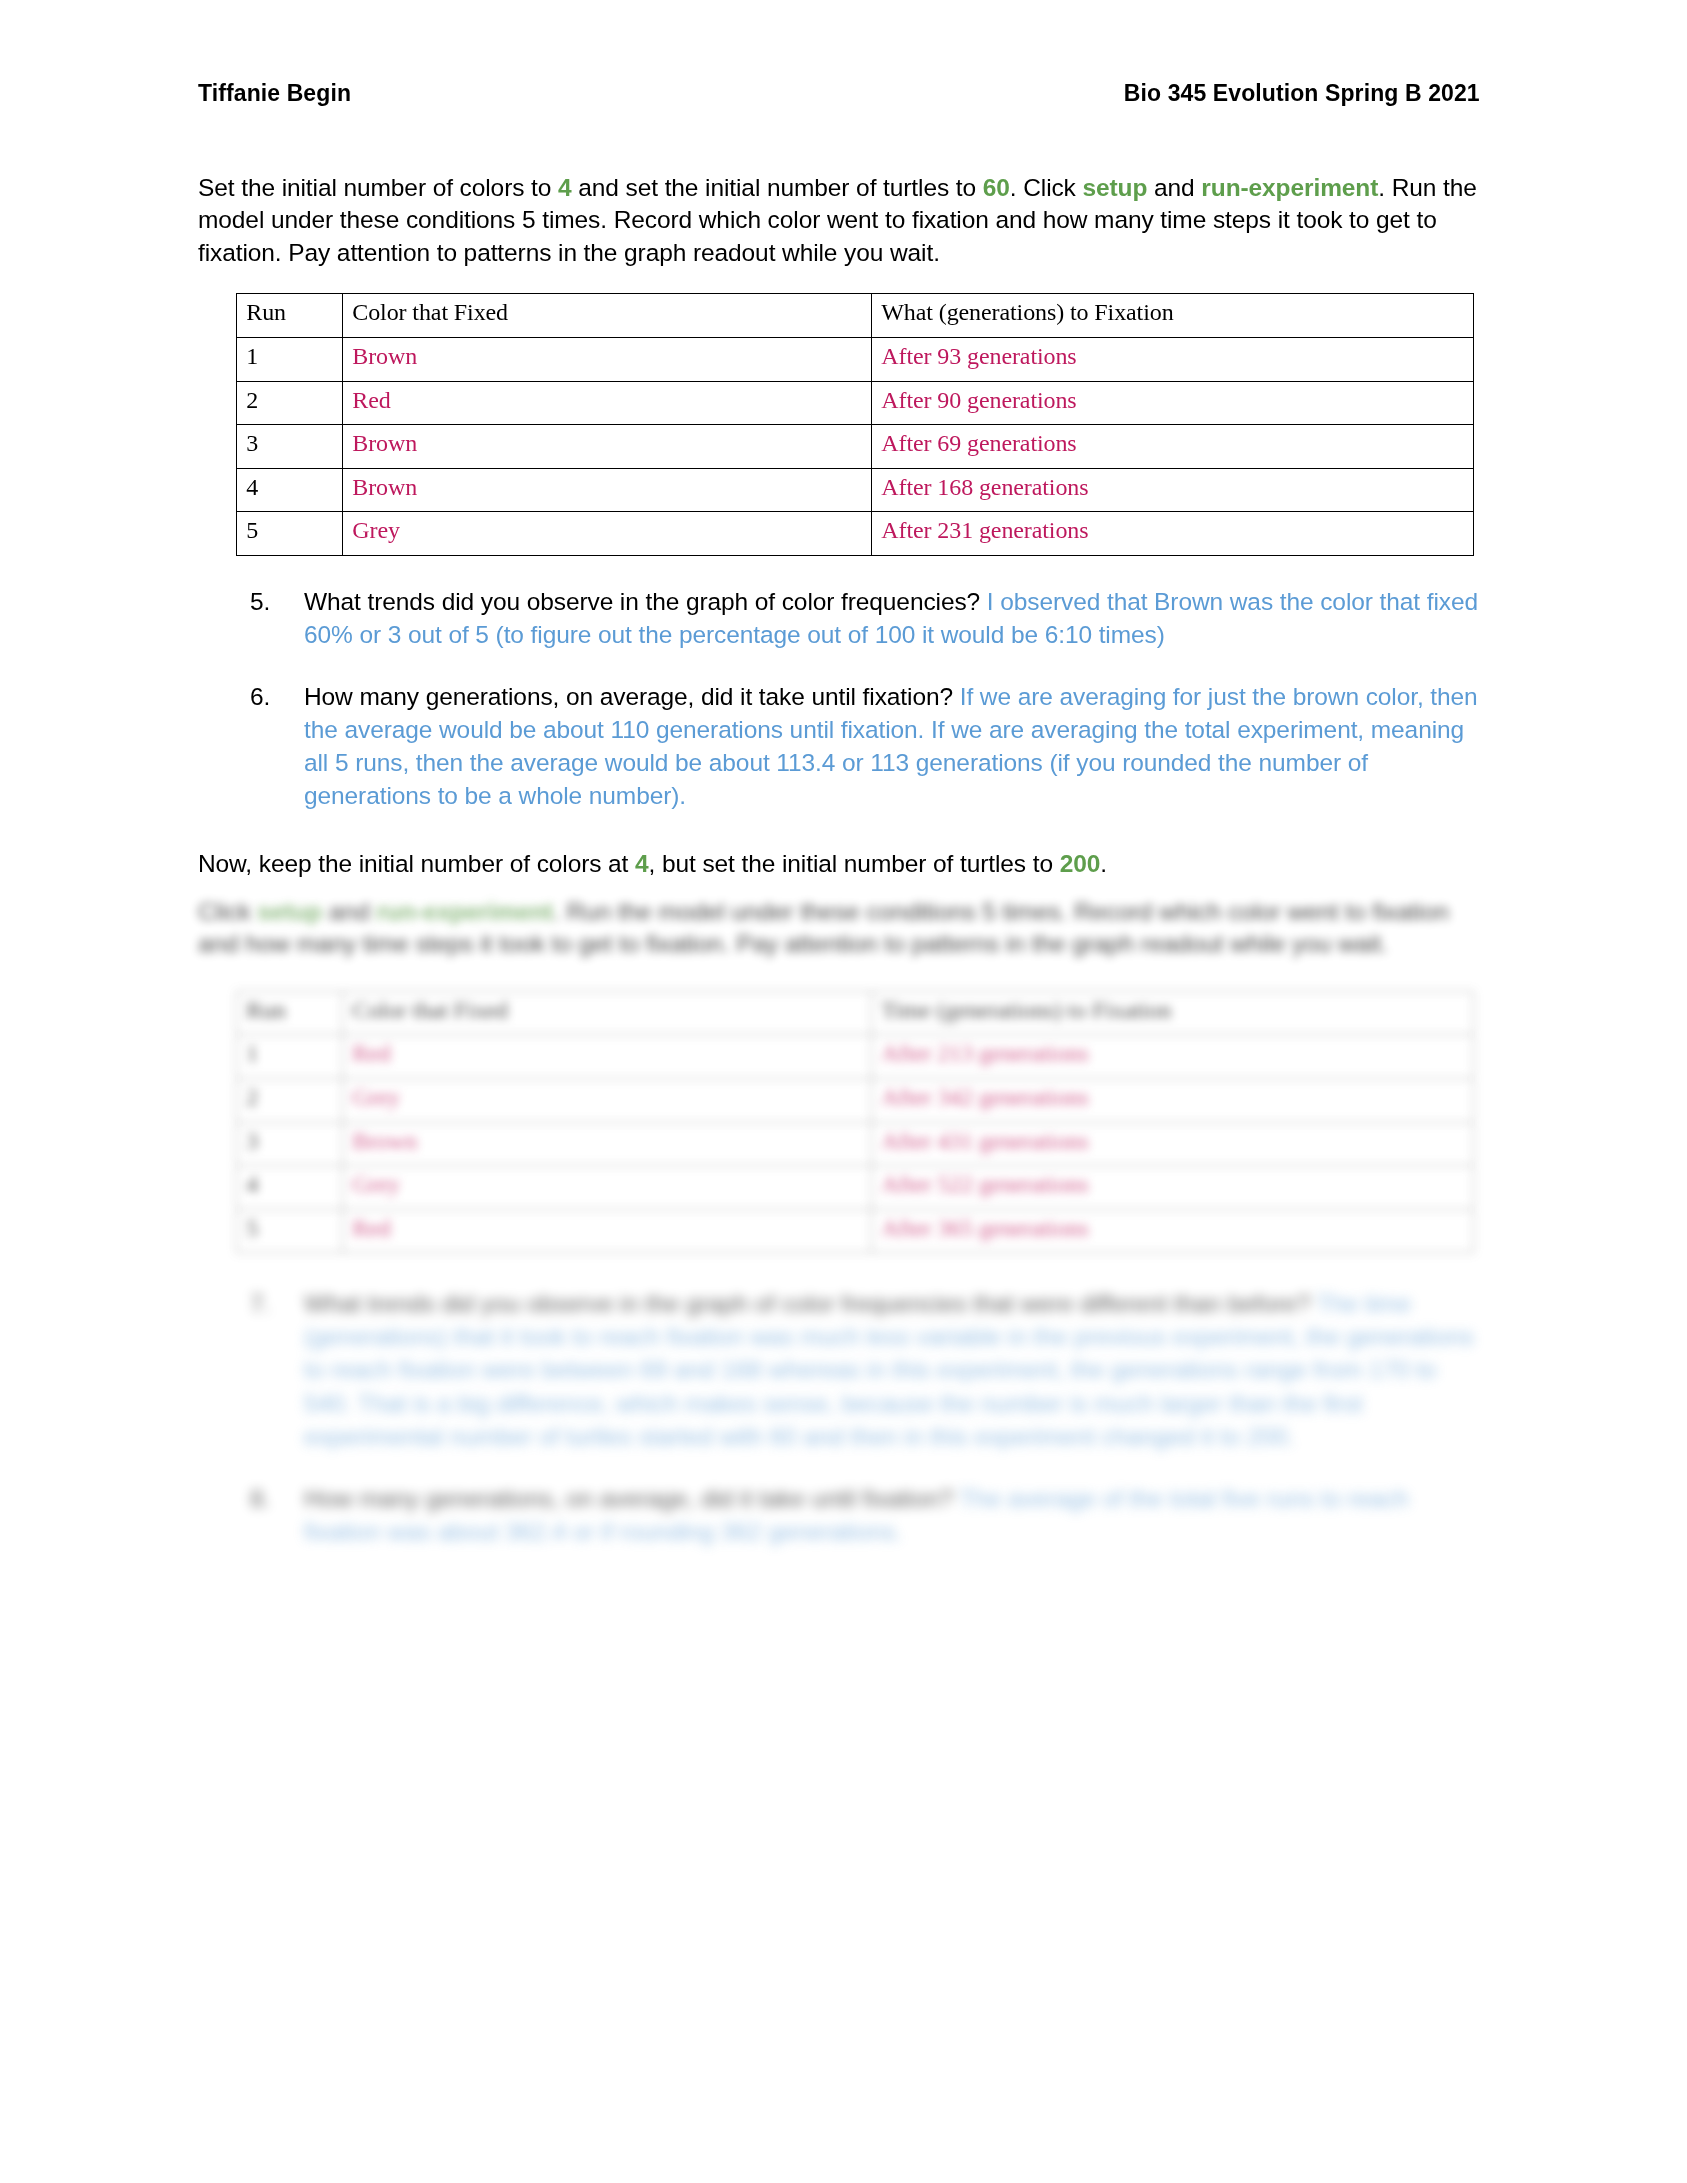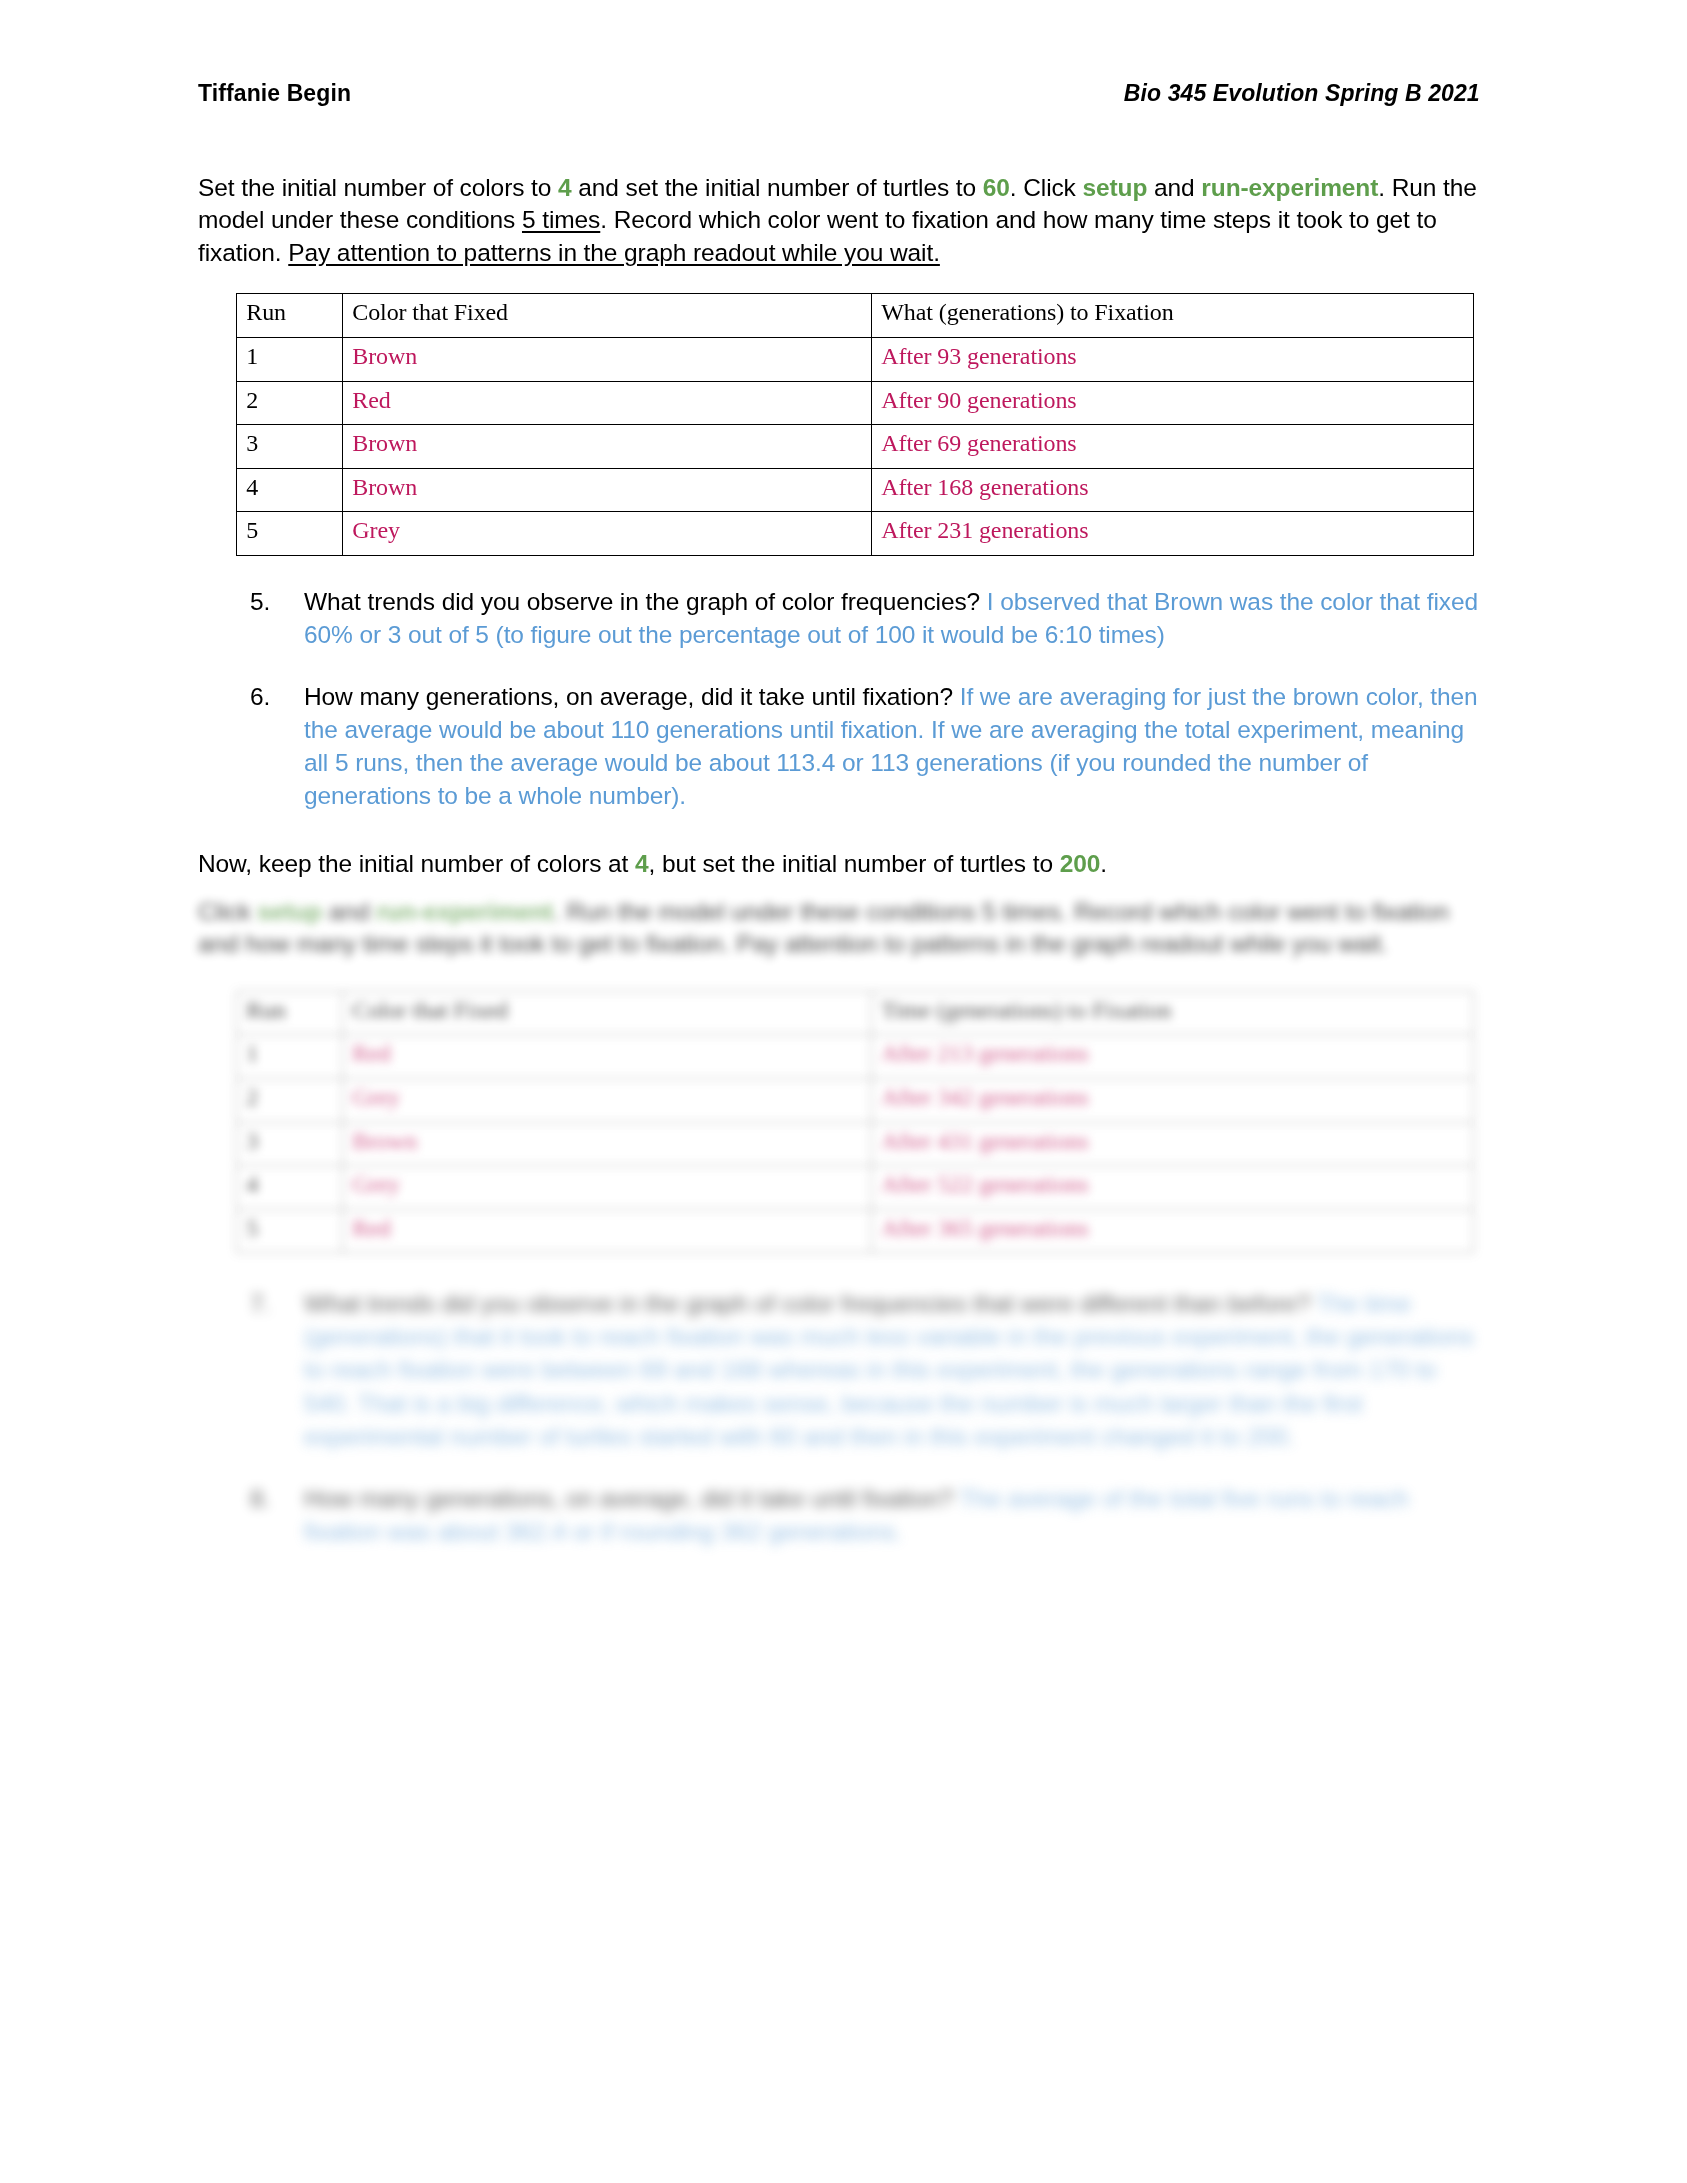--- a/index.html
+++ b/index.html
@@ -33,32 +33,32 @@
   .doc-header {
     display: flex;
     justify-content: space-between;
     align-items: baseline;
     font-size: 23px;
     line-height: 1.25;
     font-weight: 700;
     letter-spacing: 0.1px;
     margin-bottom: 64px;
   }
-  .doc-header .right { padding-right: 1.3px; font-style: italic; }
+  .doc-header .right { padding-right: 1.3px; }
 
   
   .para {
     font-size: 24.5px;
     line-height: 1.33;
     text-align: left;
     margin: 0 0 14.6px 0;
     letter-spacing: -0.1px;
   }
   .green { color: #5E9E4C; font-weight: 700; }
-  .u { text-decoration: underline; text-underline-offset: 2.6px; }
+  .u { text-underline-offset: 2.6px; }
   .blue { color: #5B9BD5; }
 
   
   table.runs {
     border-collapse: collapse;
     margin: 24px 0 0 38px;
     width: 1237px;
     table-layout: fixed;
   }
   table.runs td {

